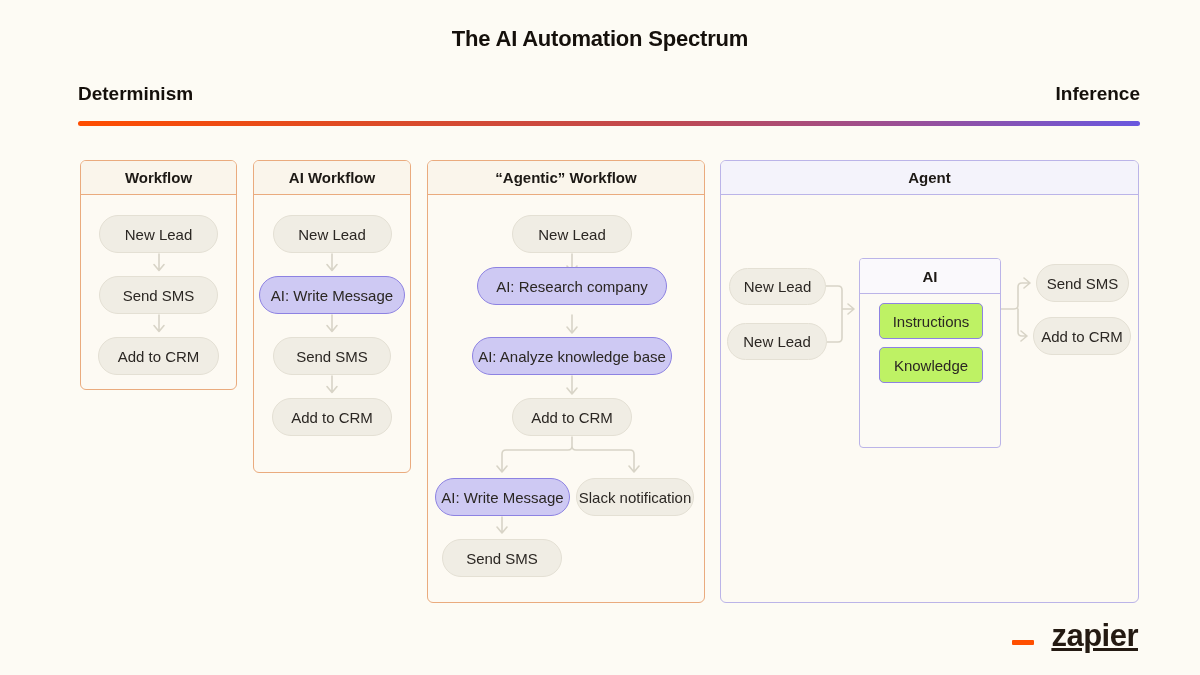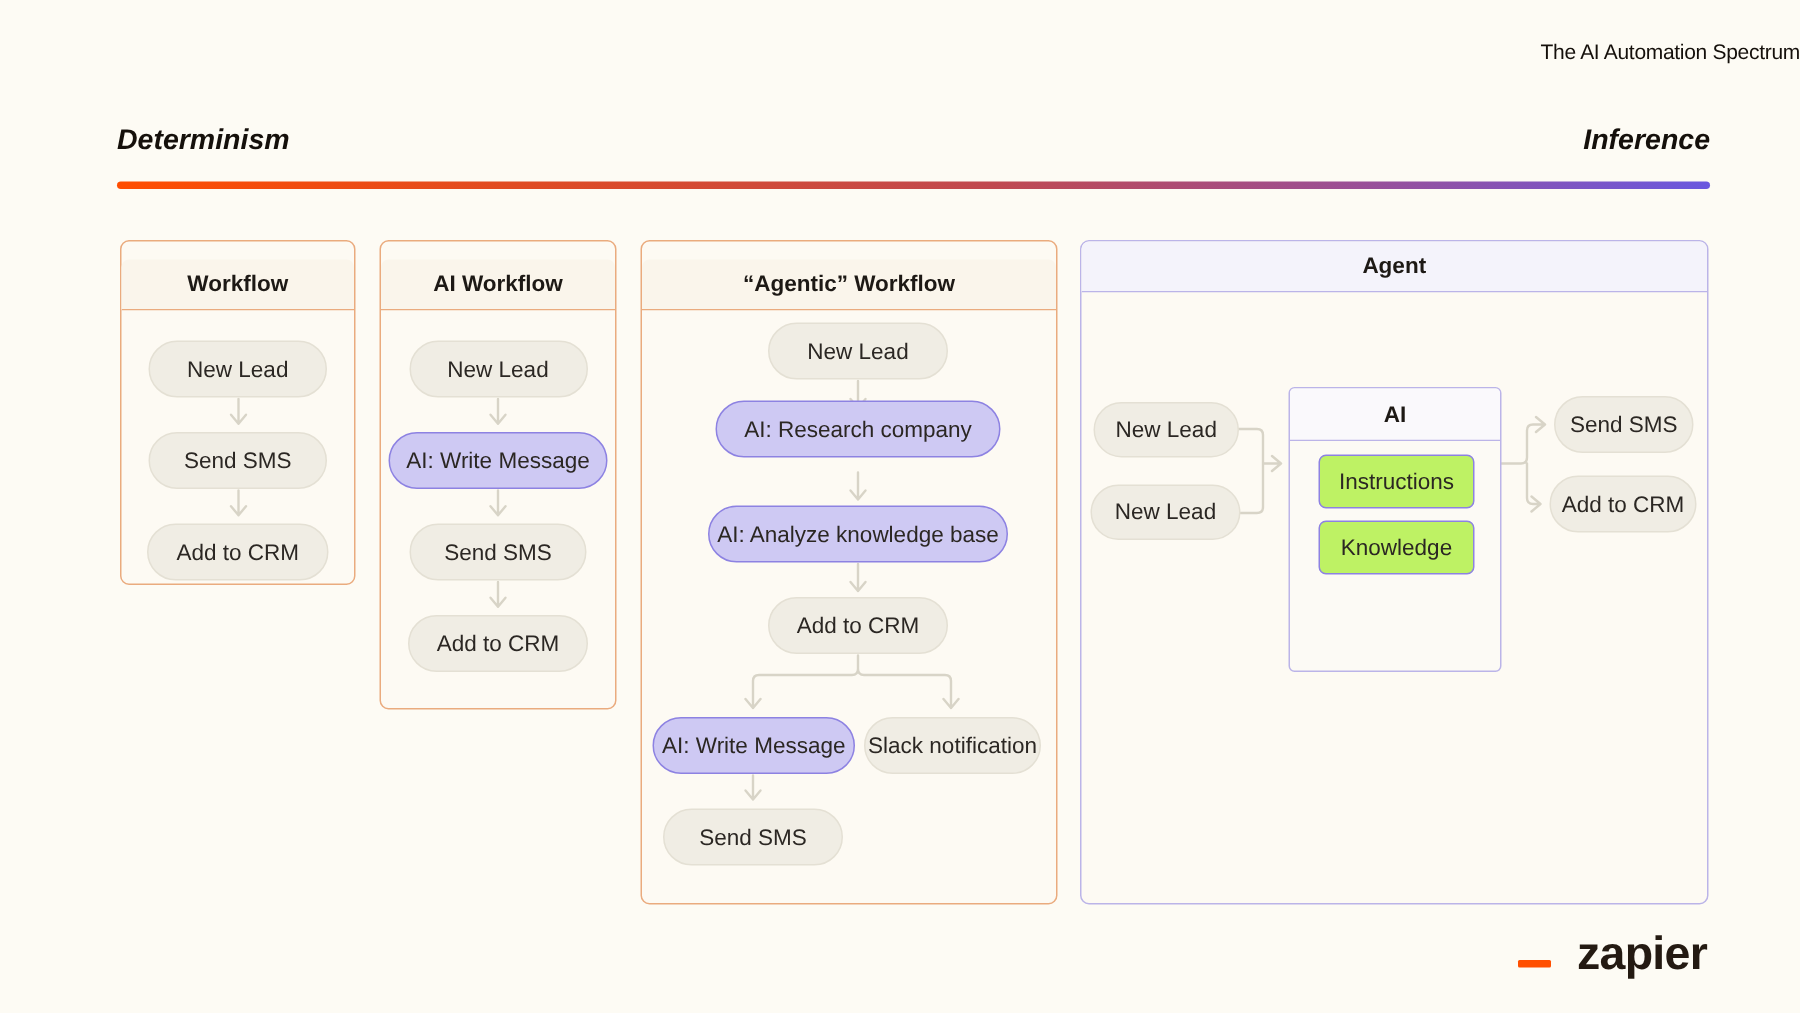--- a/index.html
+++ b/index.html
@@ -1,41 +1,41 @@
 <!DOCTYPE html>
 <html><head>
 <meta charset="utf-8">
 <style>
   html,body{margin:0;padding:0;background:#FDFBF4;}
   .canvas{
     position:relative;width:1200px;height:675px;background:#FDFBF4;
     font-family:"Liberation Sans",sans-serif;color:#262220;overflow:hidden;
   }
   .title{
-    position:absolute;top:26px;left:0;width:100%;text-align:right;
-    font-size:14px;font-weight:normal;color:#15100B;letter-spacing:-0.2px;
+    position:absolute;top:26px;left:0;width:100%;text-align:center;
+    font-size:22px;font-weight:bold;color:#15100B;letter-spacing:-0.2px;
   }
-  .spectrum-label{position:absolute;top:83px;font-size:19px;font-weight:bold;color:#15100B;font-style:italic;}
+  .spectrum-label{position:absolute;top:83px;font-size:19px;font-weight:bold;color:#15100B;}
   .spectrum-label.left{left:78px;}
   .spectrum-label.right{right:60px;}
   .spectrum-line{
     position:absolute;top:121px;left:78px;width:1062px;height:5px;border-radius:3px;
     background:linear-gradient(90deg,#FF4D00 0%,#E04B22 25%,#C04950 55%,#9A4F97 78%,#6A58DF 100%);
   }
   .panel{
     position:absolute;border:1.5px solid;border-radius:6px;background:#FDFAF3;box-sizing:border-box;
   }
   .panel.orange{border-color:#EAAB7E;}
   .panel.purple{border-color:#BBB4E8;}
   .panel-header{
     height:34px;display:flex;align-items:center;justify-content:center;
     font-weight:bold;font-size:15px;color:#1D1915;border-bottom:1.5px solid;
     border-radius:5px 5px 0 0;box-sizing:border-box;
   }
-  .orange>.panel-header{background:#FAF5EB;border-color:#EAAB7E;margin-top:12px;}
+  .orange>.panel-header{background:#FAF5EB;border-color:#EAAB7E;}
   .purple>.panel-header{background:#F4F3FB;border-color:#BBB4E8;}
   .flow-col{display:flex;flex-direction:column;align-items:center;padding-top:20px;}
   .pill{
     height:38px;border-radius:19px;display:flex;align-items:center;justify-content:center;
     font-size:15px;white-space:nowrap;box-sizing:border-box;color:#2B2723;
   }
   .pill.step{background:#F0EDE4;border:1.5px solid #E4E0D4;}
   .pill.ai{background:#CEC9F3;border:1.5px solid #8D82E2;}
   .abs{position:absolute;}
   .varrow{display:block;}
@@ -48,21 +48,21 @@
     font-size:15px;color:#1D1915;border-bottom:1.5px solid #BBB4E8;background:#FAF9FC;
     border-radius:3px 3px 0 0;box-sizing:border-box;
   }
   .ai-rect{
     position:absolute;left:19px;width:104px;height:36px;background:#bef264;border:1.5px solid #8D82E2;
     border-radius:5px;display:flex;align-items:center;justify-content:center;font-size:15px;
     white-space:nowrap;box-sizing:border-box;color:#2B2723;
   }
   .logo{position:absolute;top:621px;right:62px;display:flex;align-items:flex-end;}
   .logo-dash{width:22px;height:5px;background:#FF4F00;margin-bottom:5px;border-radius:1px;}
-  .logo-text{font-size:31px;font-weight:bold;color:#241A12;letter-spacing:-0.5px;line-height:0.95;margin-left:17px;}
+  .logo-text{font-size:31px;font-weight:bold;color:#241A12;letter-spacing:-0.5px;line-height:0.95;margin-left:17px;text-decoration:underline;}
 </style>
 </head>
 <body>
 
 <div class="canvas">
 
   <div class="title">The AI Automation Spectrum</div>
 
   <div class="spectrum-label left">Determinism</div>
   <div class="spectrum-label right">Inference</div>

